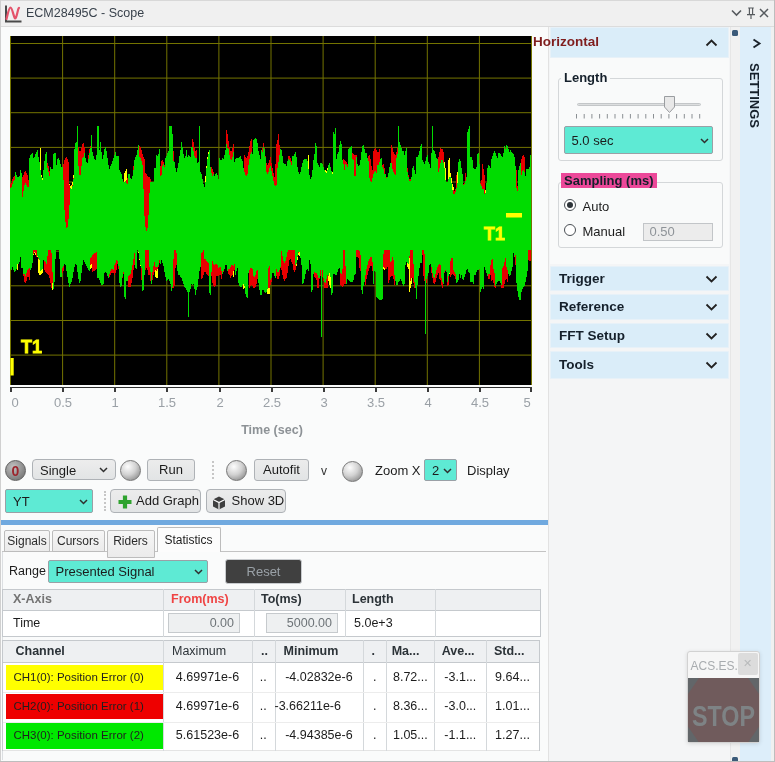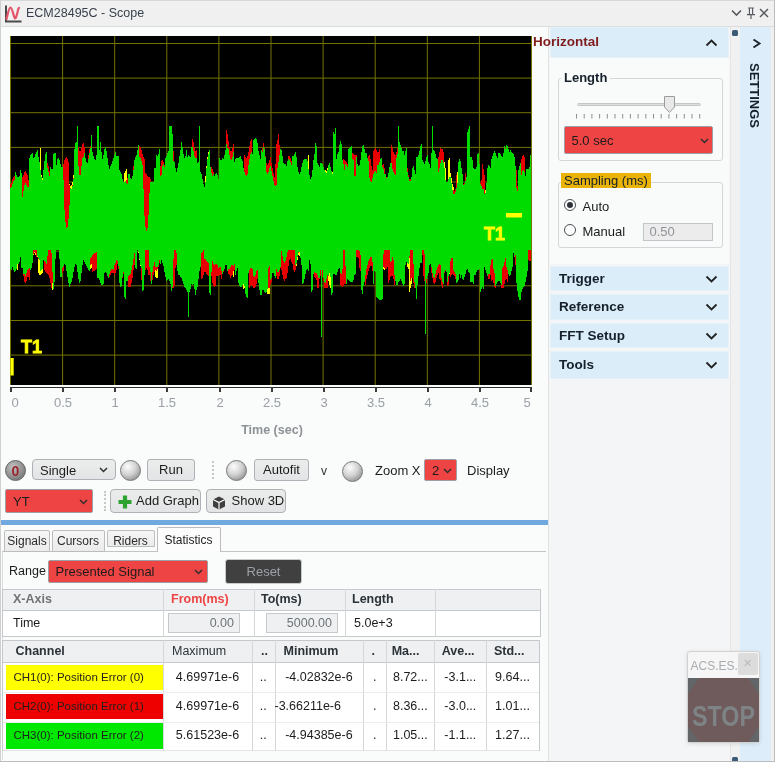--- a/index.html
+++ b/index.html
@@ -1,16 +1,16 @@
 <!DOCTYPE html>
 <html><head><meta charset="utf-8"><style>
 *{margin:0;padding:0;box-sizing:border-box}
 html,body{width:775px;height:762px;overflow:hidden;font-family:"Liberation Sans",sans-serif;background:#fff}
 .abs{position:absolute}
-.cb{background:#ef4444;border:1px solid #9aa0a6;border-radius:2px;font-size:13px;color:#1c1c1c}
+.cb{background:#5eead4;border:1px solid #9aa0a6;border-radius:2px;font-size:13px;color:#1c1c1c}
 .cb .tx{position:absolute;left:7px;top:50%;transform:translateY(-50%);white-space:nowrap}
 .btn{background:linear-gradient(#ececec,#e2e4e5);border:1px solid #aeb2b6;border-radius:3px;font-size:13px;color:#1c1c1c;text-align:center}
 .led{border-radius:50%;border:1px solid #777;background:radial-gradient(circle at 36% 30%,#fdfdfd,#d2d2d2 45%,#8f8f8f 85%,#838383)}
 .hdl{border-left:2px dotted #c6c6c6}
 .chev{position:absolute;width:9px;height:6px}
 svg{display:block}
 </style></head><body>
 <div class="abs " style="left:0;top:0;width:775px;height:762px;background:#f7f8f8"></div>
 <div class="abs " style="left:0;top:0;width:775px;height:27px;background:#f0f0f0;border-bottom:1px solid #dcdcdc"></div>
 <svg class="abs" style="left:4px;top:4px" width="19" height="19" viewBox="0 0 19 19">
@@ -97,21 +97,21 @@
       <path d="M8 1.5V14.5M1.5 8H14.5" stroke="#2fa32f" stroke-width="4.2" fill="none"></path>
     </svg></div>
 <div class="abs btn" style="left:205.5px;top:489px;width:80px;height:24px;line-height:22px;text-align:left;padding-left:25px;border-radius:4px">Show 3D<svg class="abs" style="left:4px;top:5px" width="16" height="16" viewBox="0 0 16 16">
       <polygon points="2,4.5 8,1.5 14,4.5 14,11.5 8,14.5 2,11.5" fill="#3f3f3f"></polygon>
       <path d="M2 4.5 L8 7.5 L14 4.5 M8 7.5 V14.5" stroke="#fdfdfd" stroke-width="1.2" fill="none"></path>
     </svg></div>
 <div class="abs " style="left:0;top:520px;width:548px;height:5px;background:#70a9df"></div>
 <div class="abs " style="left:2px;top:551px;width:544px;height:1px;background:#c3c3c3"></div>
 <div class="abs " style="left:4px;top:530px;width:46px;height:22px;background:linear-gradient(#f6f6f6,#ebebeb);border:1px solid #bcbcbc;border-radius:2px 2px 0 0;text-align:center;line-height:21px;font-size:12px;color:#2c2c2c">Signals</div>
 <div class="abs " style="left:51.5px;top:530px;width:53px;height:22px;background:linear-gradient(#f6f6f6,#ebebeb);border:1px solid #bcbcbc;border-radius:2px 2px 0 0;text-align:center;line-height:21px;font-size:12px;color:#2c2c2c">Cursors</div>
-<div class="abs " style="left:106.5px;top:530px;width:48px;height:17px;background:linear-gradient(#f6f6f6,#ebebeb);border:1px solid #bcbcbc;border-radius:2px 2px 0 0;text-align:center;line-height:21px;font-size:12px;color:#2c2c2c">Riders</div>
+<div class="abs " style="left:106.5px;top:530px;width:48px;height:28px;background:linear-gradient(#f6f6f6,#ebebeb);border:1px solid #bcbcbc;border-radius:2px 2px 0 0;text-align:center;line-height:21px;font-size:12px;color:#2c2c2c">Riders</div>
 <div class="abs " style="left:156.5px;top:527px;width:64px;height:25px;background:#fcfcfc;border:1px solid #bcbcbc;border-bottom:none;border-radius:2px 2px 0 0;text-align:center;line-height:24px;font-size:12px;color:#1c1c1c">Statistics</div>
 <div class="abs " style="left:2px;top:552px;width:1px;height:208px;background:#dcdfe2"></div>
 <div class="abs " style="left:9px;top:564px;font-size:12.5px;color:#1c1c1c">Range</div>
 <div class="abs cb" style="left:47.5px;top:559.5px;width:160px;height:23px">
     <span class="tx">Presented Signal</span>
     <svg class="chev" style="left:145px;top:8px" viewBox="0 0 9 6">
       <path d="M1 1 L4.5 4.5 L8 1" stroke="#2f2f2f" stroke-width="1.5" fill="none"></path>
     </svg>
   </div>
 <div class="abs " style="left:225px;top:558.5px;width:77px;height:25px;background:#404040;border:1px solid #c8cbce;border-radius:3px;text-align:center;line-height:23px;font-size:13px;color:#9aa1a7">Reset</div>
@@ -192,21 +192,21 @@
 <svg class="abs" style="left:576px;top:113.5px" width="132" height="5" viewBox="0 0 132 5">
     <path d="M0.5 0V4.5M8.2 0V4.5M15.9 0V4.5M23.6 0V4.5M31.3 0V4.5M39.0 0V4.5M46.7 0V4.5M54.4 0V4.5M62.1 0V4.5M69.8 0V4.5M77.5 0V4.5M85.2 0V4.5M92.9 0V4.5M100.6 0V4.5M108.3 0V4.5M116.0 0V4.5M123.7 0V4.5" stroke="#8a8f93" stroke-width="1" fill="none"></path>
   </svg>
 <div class="abs cb" style="left:563.5px;top:126px;width:149.5px;height:28px">
     <span class="tx">5.0 sec</span>
     <svg class="chev" style="left:135px;top:11px" viewBox="0 0 9 6">
       <path d="M1 1 L4.5 4.5 L8 1" stroke="#2f2f2f" stroke-width="1.5" fill="none"></path>
     </svg>
   </div>
 <div class="abs " style="left:557.5px;top:181.5px;width:165px;height:66px;border:1px solid #d4d7d9;border-radius:3px"></div>
-<div class="abs " style="left:561px;top:173px;padding:0 3px;background:#eab308;font-size:13px;font-weight:normal;color:#15202b">Sampling (ms)</div>
+<div class="abs " style="left:561px;top:173px;padding:0 3px;background:#ec4899;font-size:13px;font-weight:bold;color:#15202b">Sampling (ms)</div>
 <div class="abs " style="left:564px;top:199px;width:12px;height:12px;border-radius:50%;border:1px solid #4a4f54;background:#fff"></div>
 <div class="abs " style="left:567px;top:202px;width:6px;height:6px;border-radius:50%;background:#2d3338"></div>
 <div class="abs " style="left:582.5px;top:199px;font-size:13px;color:#1c1c1c">Auto</div>
 <div class="abs " style="left:564px;top:224px;width:12px;height:12px;border-radius:50%;border:1px solid #4a4f54;background:#fff"></div>
 <div class="abs " style="left:582.5px;top:224px;font-size:13px;color:#1c1c1c">Manual</div>
 <div class="abs " style="left:642.5px;top:222.5px;width:70px;height:18px;background:#ececec;border:1px solid #c2c5c8;font-size:13px;color:#8e9398;line-height:16px;padding-left:6px">0.50</div>
 <div class="abs " style="left:550px;top:266px;width:179px;height:25px;background:#daedf9;border:1px solid #e7f1f8;border-radius:1px"></div>
 <div class="abs " style="left:559px;top:266px;height:25px;line-height:25px;font-size:13.5px;font-weight:bold;color:#15202b">Trigger</div>
 <svg class="abs" style="left:705px;top:275.0px" width="13" height="8" viewBox="0 0 13 8">
     <path d="M1.5 1.5 L6.5 6.5 L11.5 1.5" stroke="#222" stroke-width="1.8" fill="none"></path>

